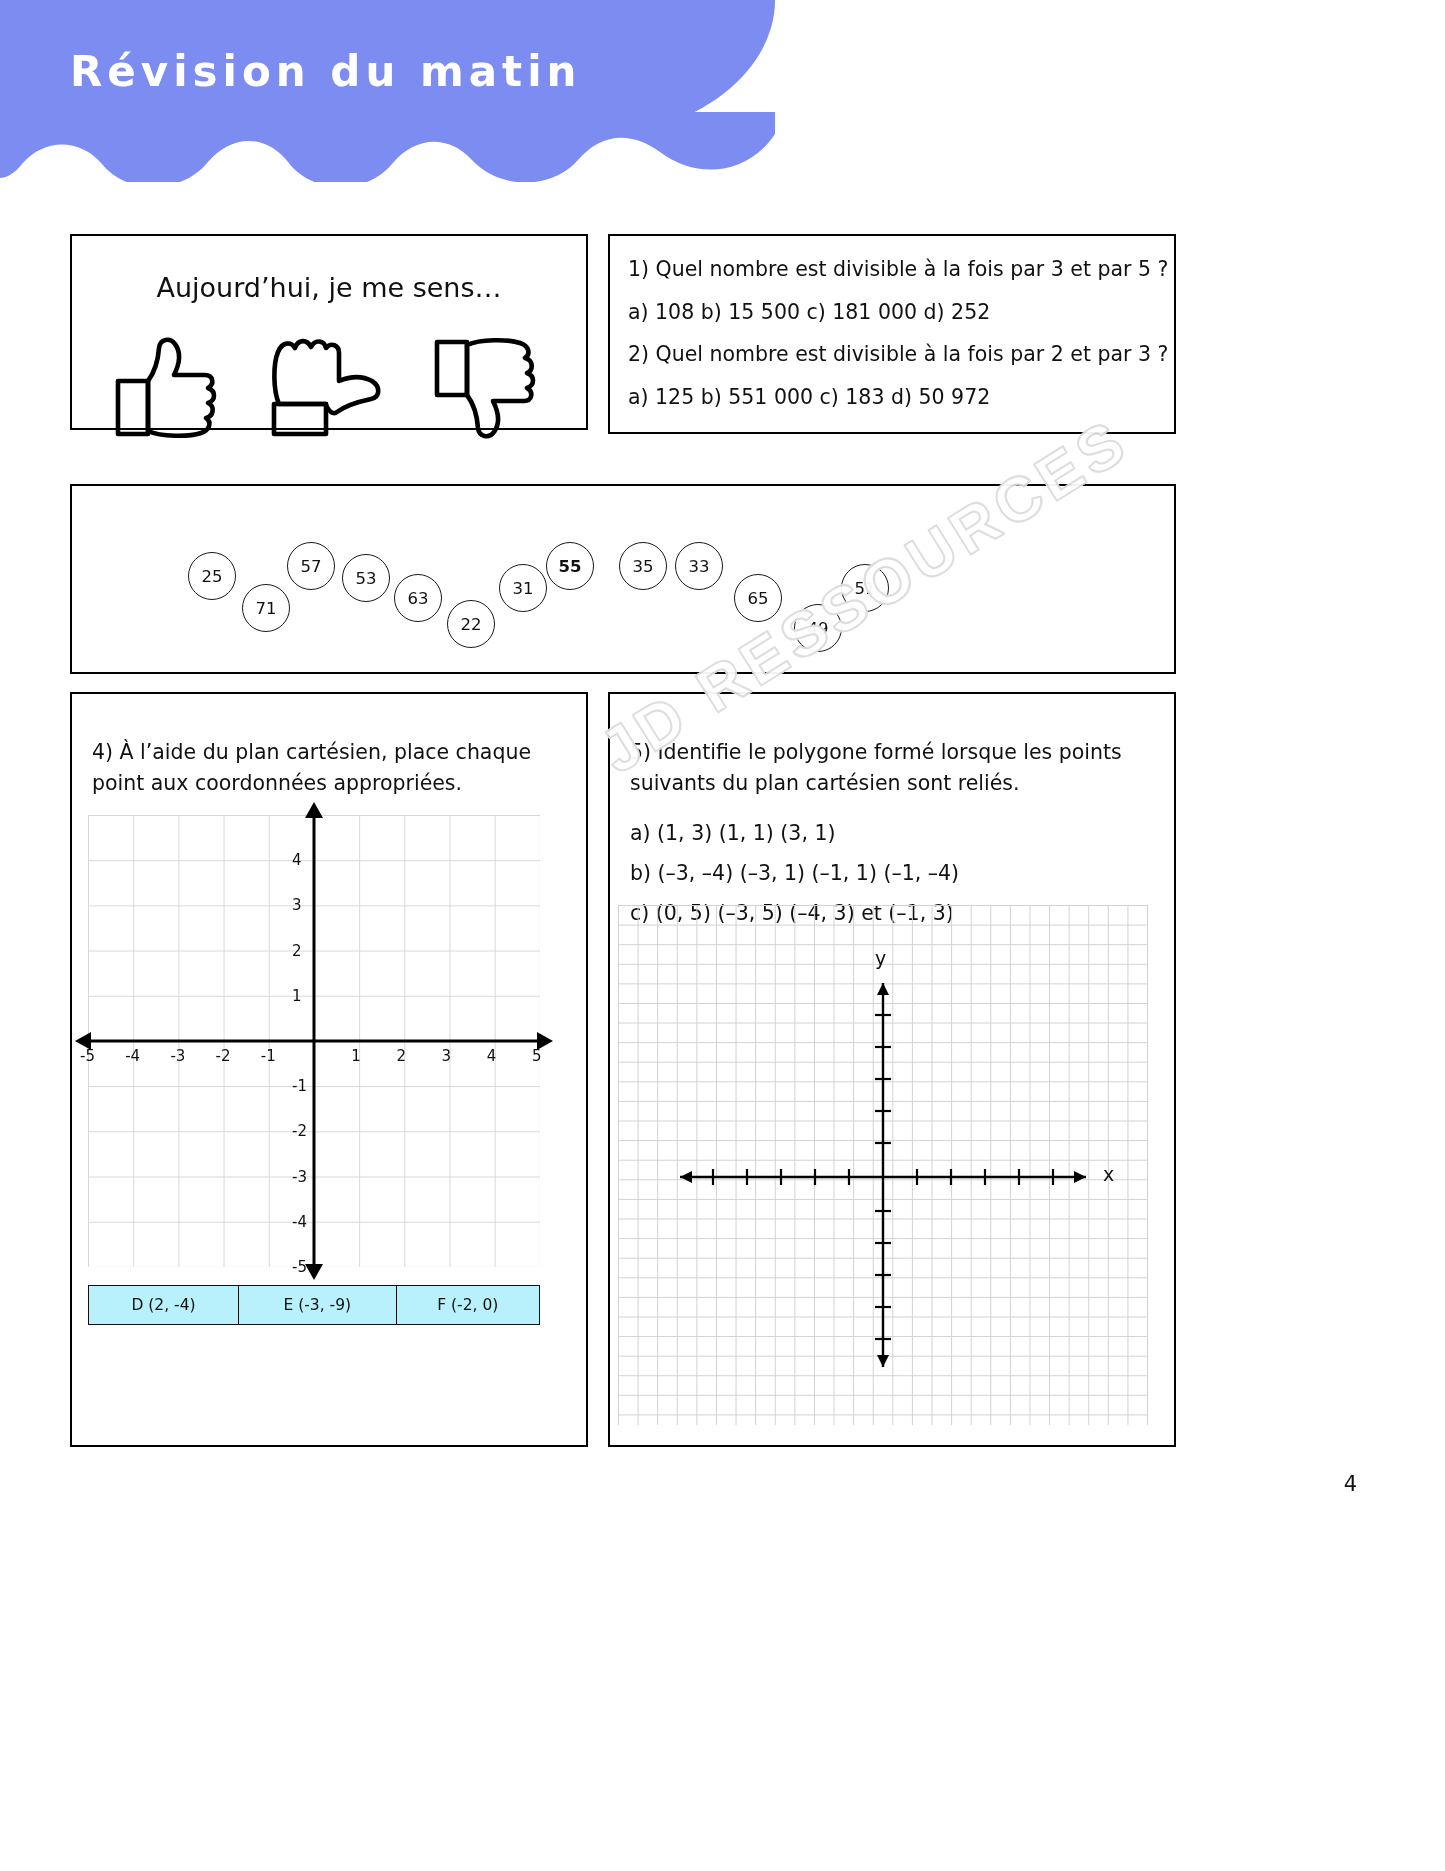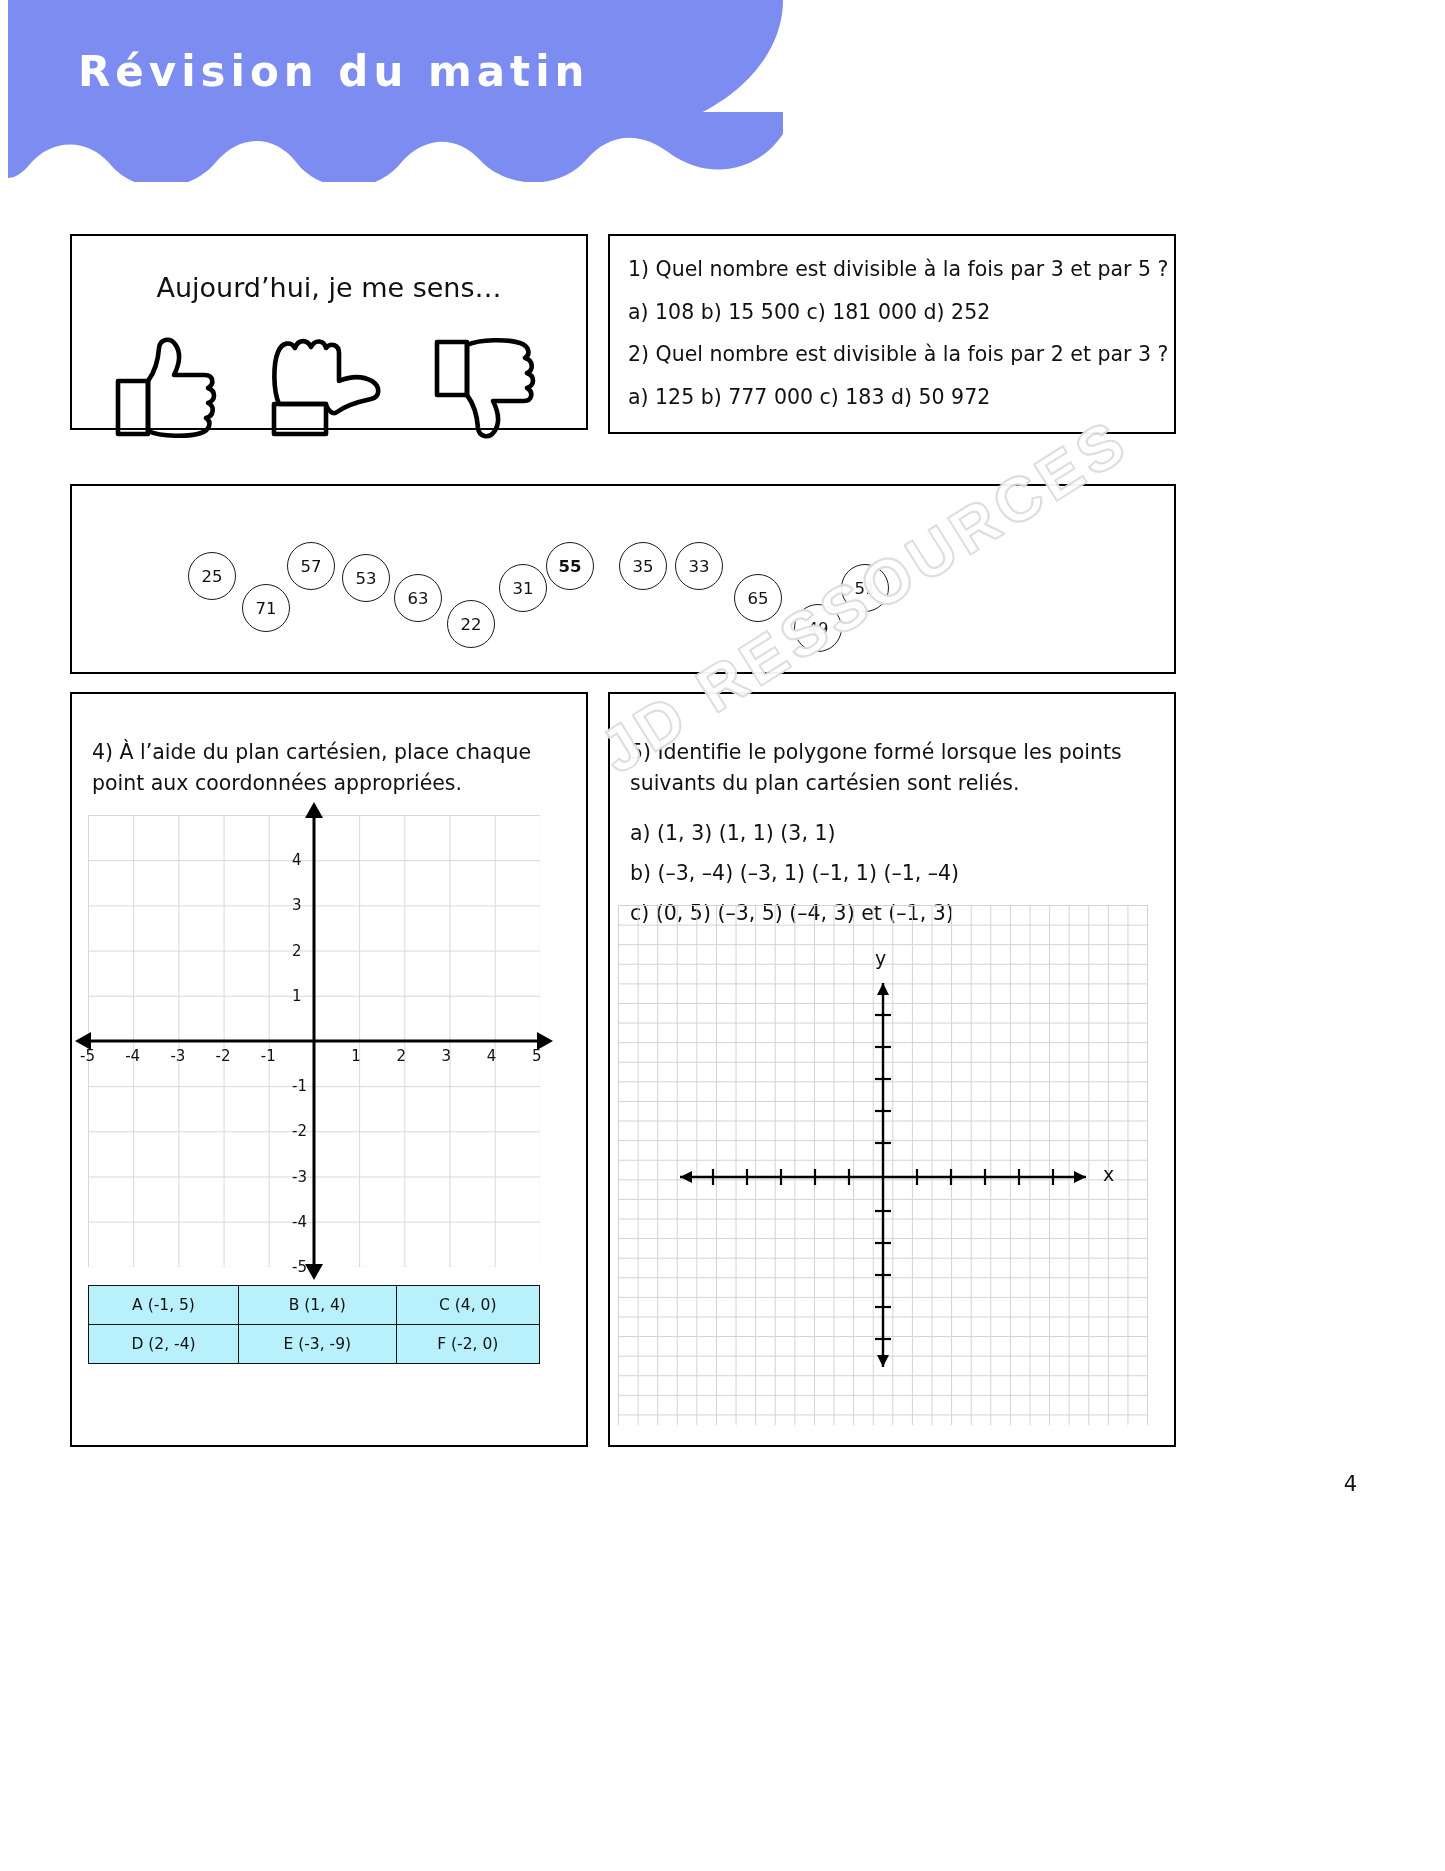--- a/index.html
+++ b/index.html
@@ -7,21 +7,21 @@
     width:1445px;height:1871px;
     background:#ffffff;
     font-family:"Liberation Sans", sans-serif;
     position:relative;
     overflow:hidden;
     color:#111;
   }
 
   
   .banner{
-    position:absolute;left:8px;top:0;width:775px;height:175px;padding-left:48px;
+    position:absolute;left:0;top:0;width:775px;height:175px;padding-left:48px;
   }
   .banner-body{
     position:absolute;left:0;top:0;width:775px;height:140px;
     background:#7d8cf0;
     border-bottom-right-radius:200px 140px;
   }
   .scallops{
     position:absolute;left:0;top:112px;width:775px;height:70px;
   }
   .banner-title{
@@ -269,21 +269,21 @@
       </g>
     </svg>
 
   </div>
 </div>
 
 <div class="panel" id="q12-box">
   <p class="qline">1) Quel nombre est divisible à la fois par 3 et par 5 ?</p>
   <p class="qline">a) 108   b) 15 500   c) 181 000   d) 252</p>
   <p class="qline">2) Quel nombre est divisible à la fois par 2 et par 3 ?</p>
-  <p class="qline">a) 125   b) 777 000   c) 183   d) 50 972</p>
+  <p class="qline">a) 125   b) 551 000   c) 183   d) 50 972</p>
 </div>
 
 <div class="panel" id="q3-box">
   <div class="bubbles" id="bubbles-container">
       <div class="bubble" style="left: 116px; top: 10px;">25</div>
       <div class="bubble" style="left: 170px; top: 42px;">71</div>
       <div class="bubble" style="left: 215px; top: 0px;">57</div>
       <div class="bubble" style="left: 270px; top: 12px;">53</div>
       <div class="bubble" style="left: 322px; top: 32px;">63</div>
       <div class="bubble" style="left: 375px; top: 58px;">22</div>
@@ -328,25 +328,20 @@
       <div class="tick-lab" style="left: 204px; top: 307.4px;">-2</div>
       <div class="tick-lab" style="left: 204px; top: 352.6px;">-3</div>
       <div class="tick-lab" style="left: 204px; top: 397.8px;">-4</div>
       <div class="tick-lab" style="left: 204px; top: 443px;">-5</div>
     </div>
 </div>
 
 <table id="coord-table">
   <tbody id="coord-body">
       <tr>
-        <td>A (-1, 5)</td>
-        <td>B (1, 4)</td>
-        <td>C (4, 0)</td>
-      </tr>
-      <tr>
         <td>D (2, -4)</td>
         <td>E (-3, -9)</td>
         <td>F (-2, 0)</td>
       </tr>
     </tbody>
 </table>
 
 <div class="panel" id="q5-box">
   <p class="q5-text">5) Identifie le polygone formé lorsque les points suivants du plan cartésien sont reliés.</p>
   <div class="q5-opt">a) (1, 3) (1, 1) (3, 1)</div>

